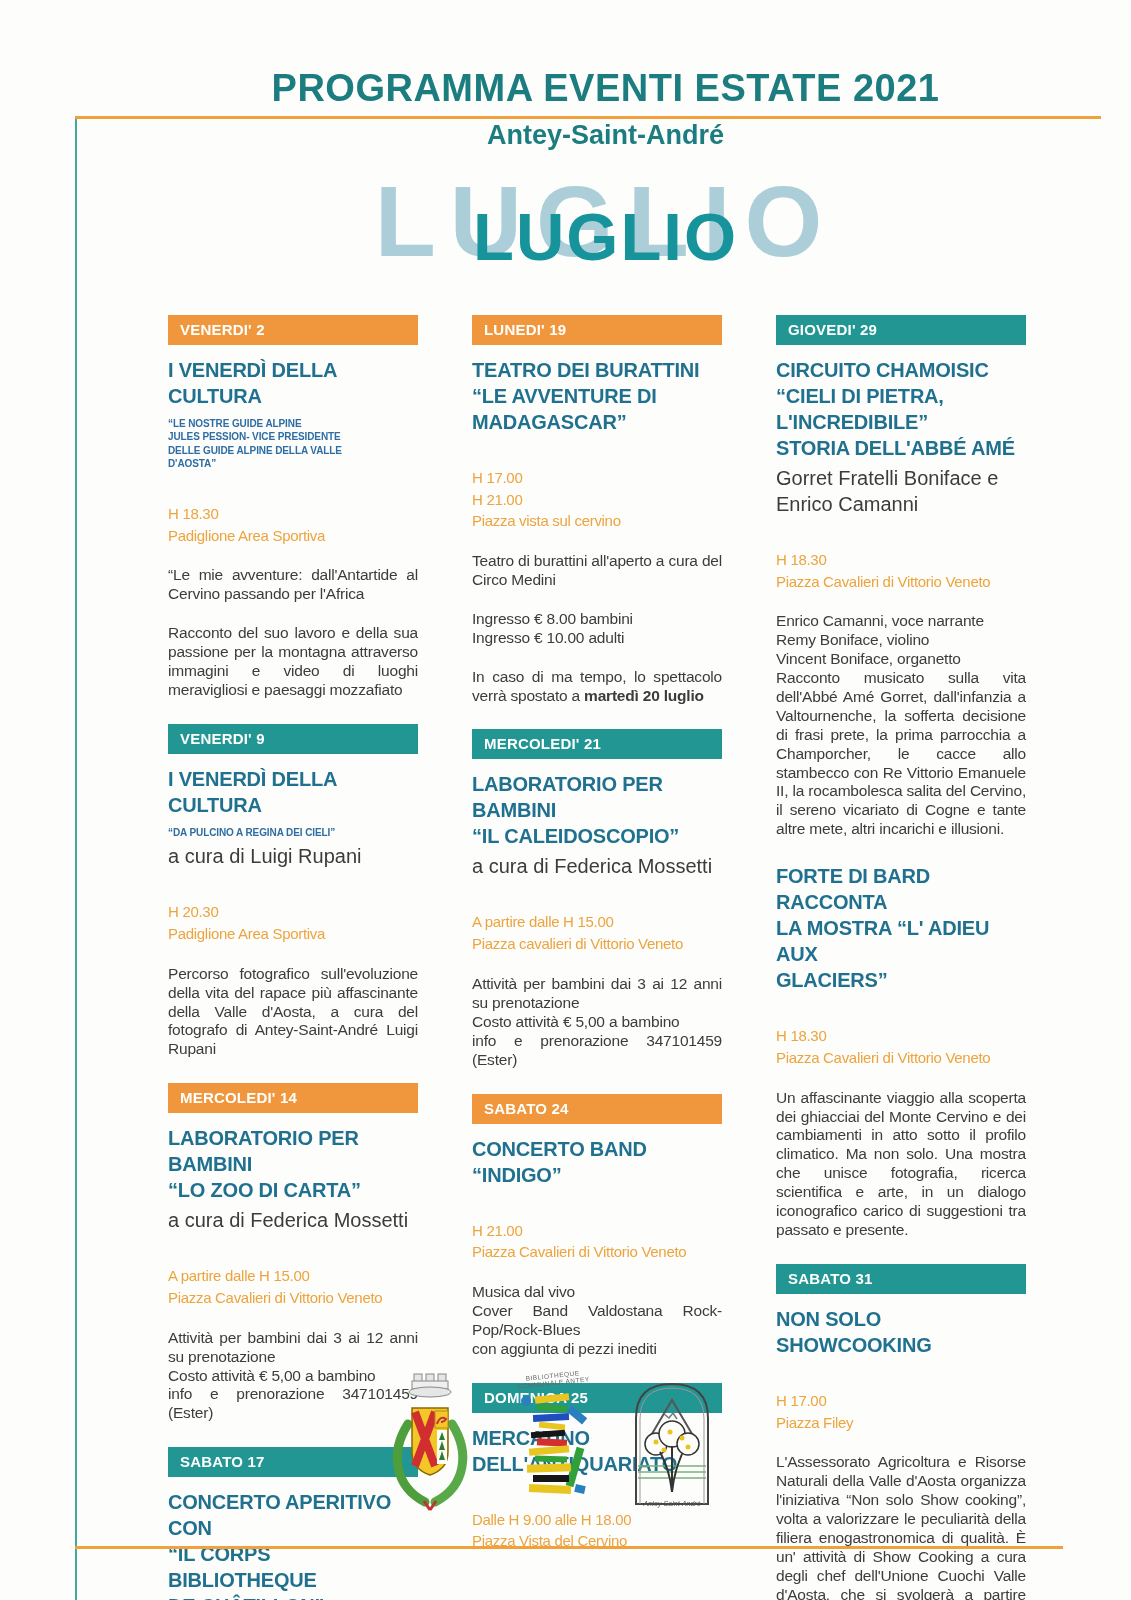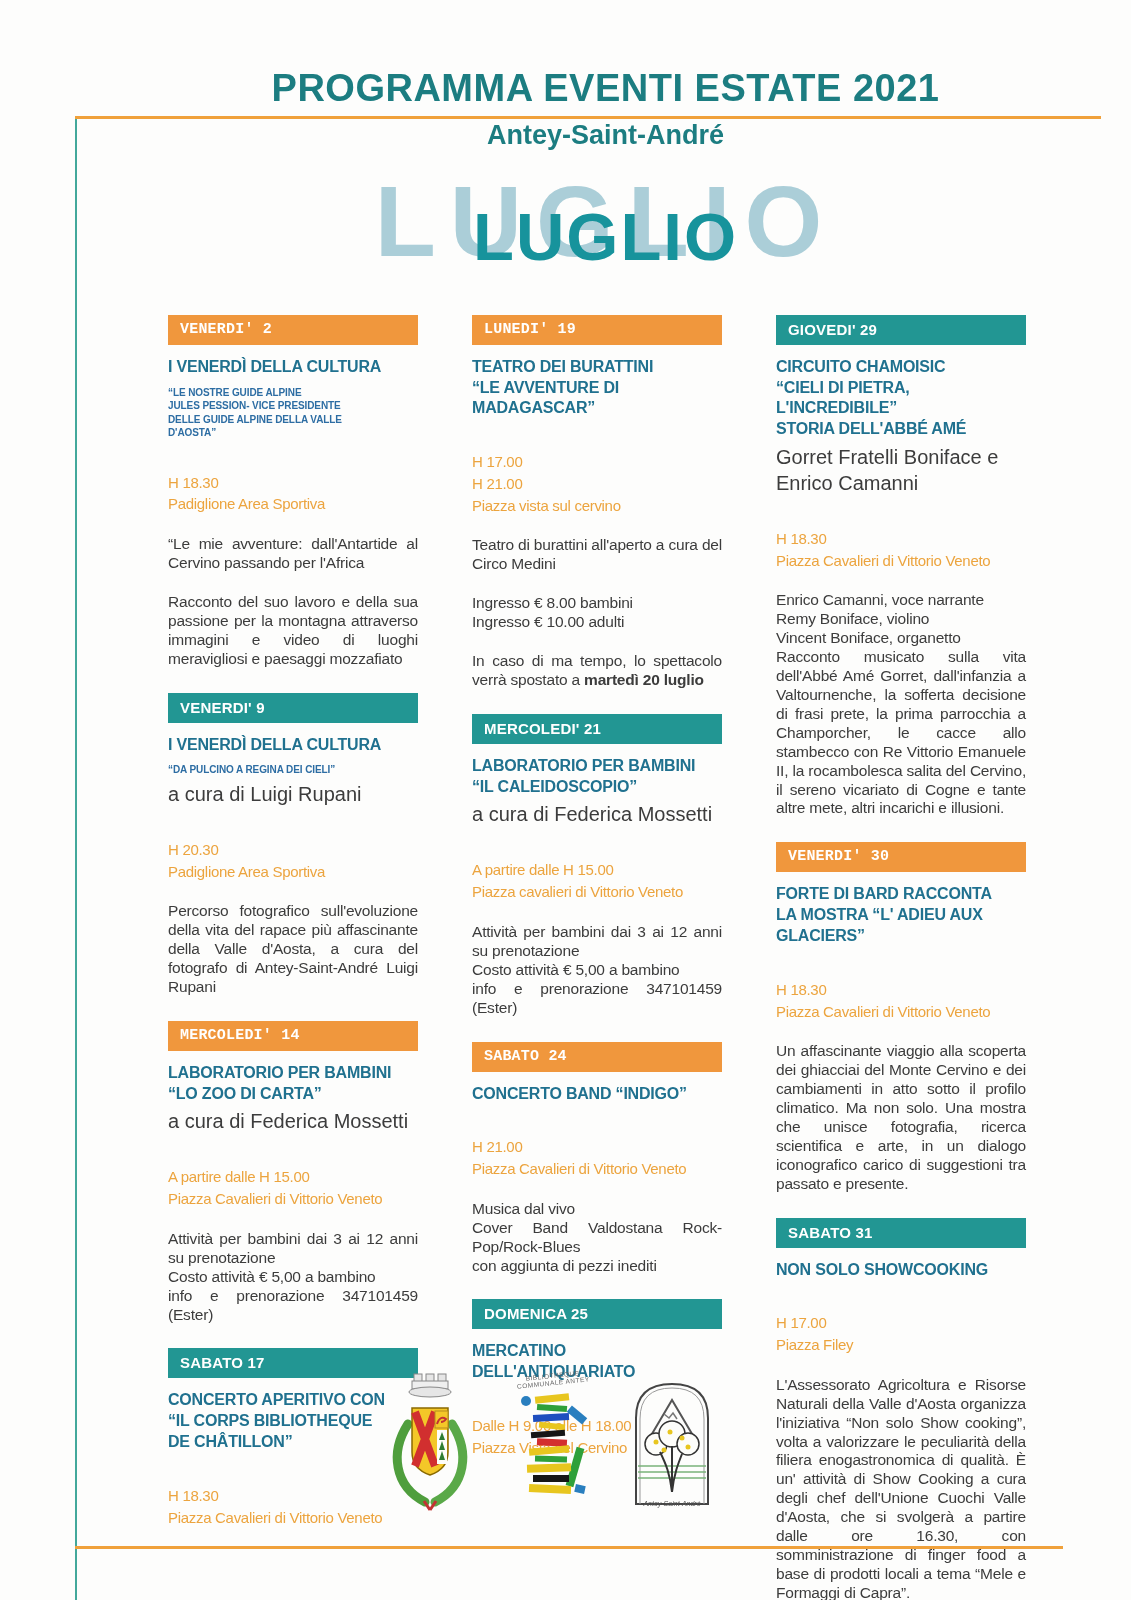--- a/index.html
+++ b/index.html
@@ -19,23 +19,23 @@
   .month-wrap{position:relative;height:128px;margin-top:20px;text-align:center;}
   .month-back{display:block;font-size:100px;font-weight:bold;color:var(--wm-back);
               letter-spacing:14px;line-height:1;white-space:nowrap;}
   .month-front{position:absolute;left:50%;top:32px;transform:translateX(-50%);
                font-size:67px;font-weight:bold;color:var(--wm-front);letter-spacing:2px;line-height:1;}
   .columns{display:flex;gap:54px;margin:16px 0 0 128px;width:858px;align-items:flex-start;}
   .col{width:250px;flex:0 0 250px;}
   .event-block + .event-block{margin-top:24px;}
   .date-bar{height:30px;line-height:30px;padding-left:12px;color:#fff;font-weight:bold;
             font-size:15px;letter-spacing:.2px;}
-  .date-bar.orange{background:var(--orange);font-family:Liberation Mono, monospace;}
+  .date-bar.orange{background:var(--orange);}
   .date-bar.teal{background:var(--teal);}
-  .event-title{margin-top:12px;font-size:16px;font-weight:bold;color:var(--etitle);
+  .event-title{margin-top:12px;font-size:20px;font-weight:bold;color:var(--etitle);
                line-height:1.3;white-space:pre-line;letter-spacing:-0.2px;}
   .event-subtitle{margin-top:8px;font-size:10px;font-weight:bold;color:var(--esub);
                   line-height:1.35;white-space:pre-line;letter-spacing:-0.1px;}
   .event-byline{margin-top:4px;font-size:20px;color:var(--body);line-height:1.3;white-space:pre-line;}
   .event-schedule{margin-top:32px;font-size:15px;color:var(--sched);line-height:1.45;
                   white-space:pre-line;letter-spacing:-0.3px;}
   .event-para{margin-top:20px;font-size:15.5px;color:var(--body);line-height:1.22;
               text-align:justify;white-space:pre-line;letter-spacing:-0.2px;}
   .logos{position:absolute;top:1372px;left:380px;display:flex;align-items:flex-start;gap:30px;}
   .logo-box{display:flex;flex-direction:column;align-items:center;}
@@ -153,21 +153,20 @@
           <div class="event-byline">Gorret Fratelli Boniface e
 Enrico Camanni</div>
           <div class="event-schedule">H 18.30
 Piazza Cavalieri di Vittorio Veneto</div>
           <div class="event-para">Enrico Camanni, voce narrante
 Remy Boniface, violino
 Vincent Boniface, organetto
 Racconto musicato sulla vita dell'Abbé Amé Gorret, dall'infanzia a Valtournenche, la sofferta decisione di frasi prete, la prima parrocchia a Champorcher, le cacce allo stambecco con Re Vittorio Emanuele II, la rocambolesca salita del Cervino, il sereno vicariato di Cogne e tante altre mete, altri incarichi e illusioni.</div>
         </div>
         <div class="event-block">
-          <div class="date-bar orange">VENERDI' 30</div>
           <div class="event-title">FORTE DI BARD RACCONTA
 LA MOSTRA “L' ADIEU AUX
 GLACIERS”</div>
           <div class="event-schedule">H 18.30
 Piazza Cavalieri di Vittorio Veneto</div>
           <div class="event-para">Un affascinante viaggio alla scoperta dei ghiacciai del Monte Cervino e dei cambiamenti in atto sotto il profilo climatico. Ma non solo. Una mostra che unisce fotografia, ricerca scientifica e arte, in un dialogo iconografico carico di suggestioni tra passato e presente.</div>
         </div>
         <div class="event-block">
           <div class="date-bar teal">SABATO 31</div>
           <div class="event-title">NON SOLO SHOWCOOKING</div>

